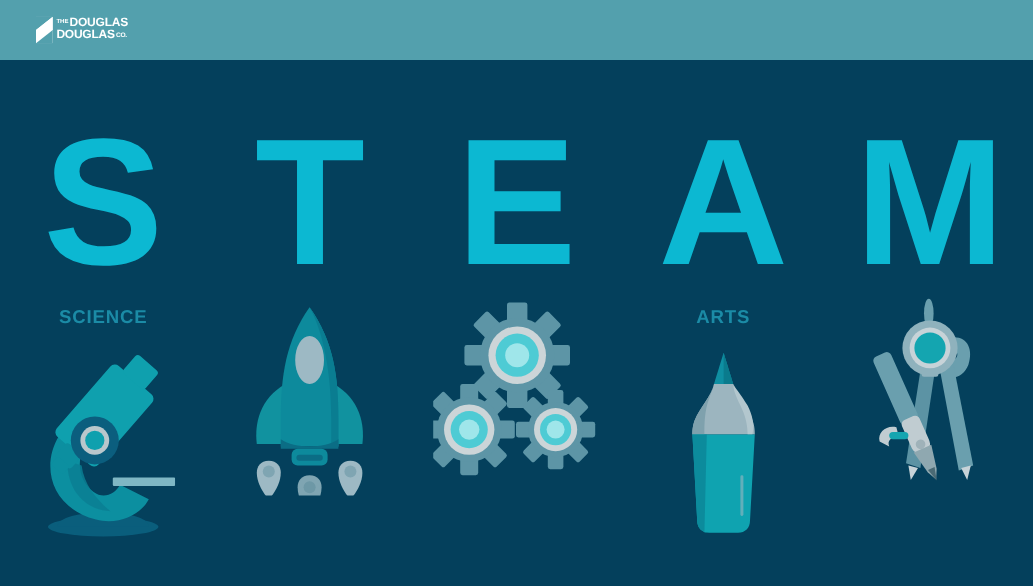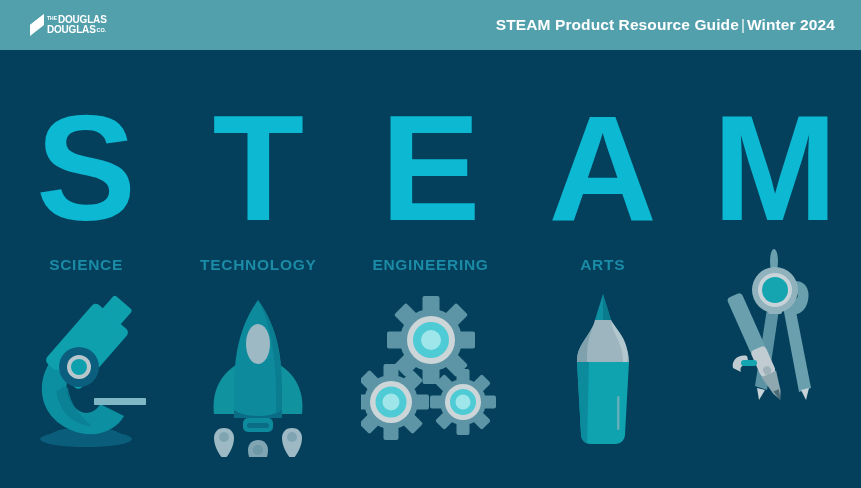--- a/index.html
+++ b/index.html
@@ -151,23 +151,20 @@
         <span class="brand-the">THE</span>
         <span class="brand-big">DOUGLAS</span>
       </div>
       <div class="brand-line">
         <span class="brand-big">DOUGLAS</span>
         <span class="brand-co">CO.</span>
       </div>
     </div>
   </div>
 
-  <div id="header-title">
-    <span>STEAM Product Resource Guide</span><span class="sep">|</span><span>Winter 2024</span>
-  </div>
 </div>
 
 <div id="steam-board">
   <div id="steam-columns">
 
     <div class="steam-column">
       <div class="steam-letter">S</div>
       <div class="steam-label">SCIENCE</div>
       <div class="steam-icon">
         <svg width="120" height="160" viewBox="0 0 120 160">
@@ -190,21 +187,20 @@
 
           <circle cx="53" cy="75" r="20" fill="#0b5e7e"></circle>
           <circle cx="53" cy="75" r="12" fill="#b9c7cc"></circle>
           <circle cx="53" cy="75" r="8" fill="#0fa0ae"></circle>
         </svg>
       </div>
     </div>
 
     <div class="steam-column">
       <div class="steam-letter">T</div>
-      <div class="steam-label">TECHNOLOGY</div>
       <div class="steam-icon">
         <svg width="120" height="165" viewBox="0 0 120 165">
 
           <path d="M40 72 C18 84 14 106 16 122 L44 122 L44 72 Z" fill="#11929f"></path>
 
           <path d="M80 72 C102 84 106 106 104 122 L76 122 L76 72 Z" fill="#11929f"></path>
 
           <path d="M60 8 C40 36 36 66 36 100 L36 124 L84 124 L84 100 C84 66 80 36 60 8 Z" fill="#0d8a9c"></path>
 
           <path d="M60 8 C72 30 78 64 78 100 L78 124 L84 124 L84 100 C84 66 80 36 60 8 Z" fill="#0a7d91"></path>
@@ -220,21 +216,20 @@
           <path d="M94 136 C101 136 104 141 104 146 C104 154 99 163 94 168 C89 163 84 154 84 146 C84 141 87 136 94 136 Z" fill="#9db9c4"></path>
           <circle cx="94" cy="145" r="5" fill="#7fa5b2"></circle>
           <path d="M60 148 C67 148 70 153 70 158 C70 167 64 178 60 183 C56 178 50 167 50 158 C50 153 53 148 60 148 Z" fill="#7fa5b2"></path>
           <circle cx="60" cy="158" r="5" fill="#6d98a6"></circle>
         </svg>
       </div>
     </div>
 
     <div class="steam-column">
       <div class="steam-letter">E</div>
-      <div class="steam-label">ENGINEERING</div>
       <div class="steam-icon">
         <svg width="140" height="160" viewBox="0 0 140 160">
           <defs>
             <g id="gear-shape">
               <path d="M-8 -46 L8 -46 L10 -33 L10 -33 L-10 -33 Z" fill="#5a94a8"></path>
             </g>
           </defs>
 
           <g transform="translate(70,48)">
             <g fill="#5d95a6">

